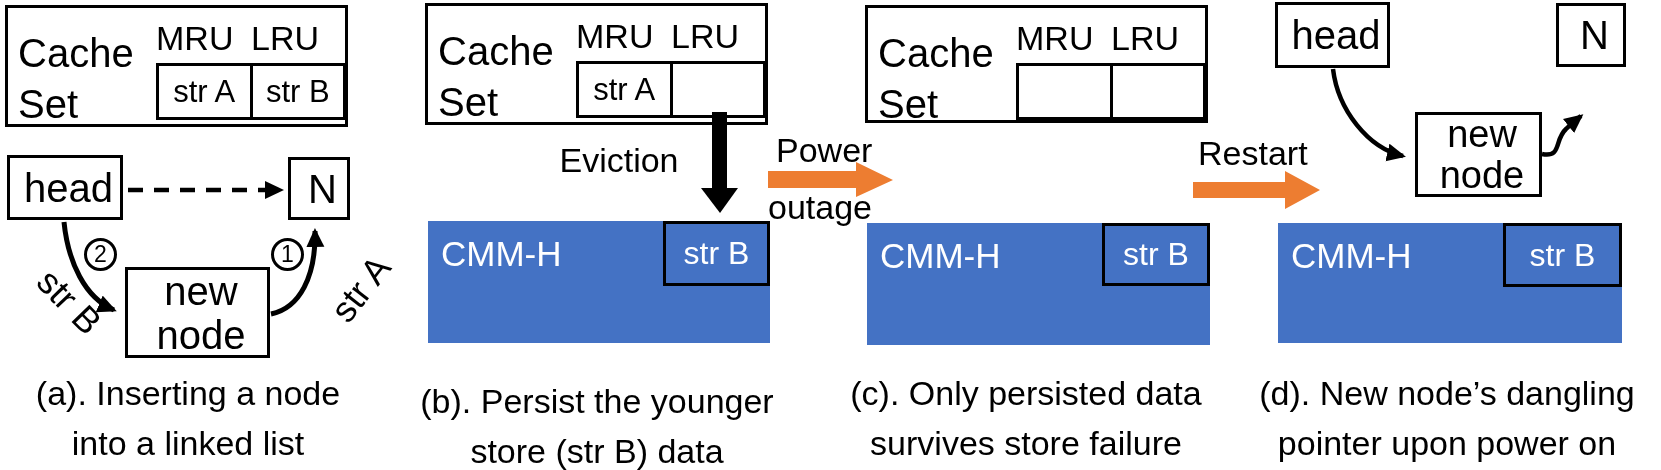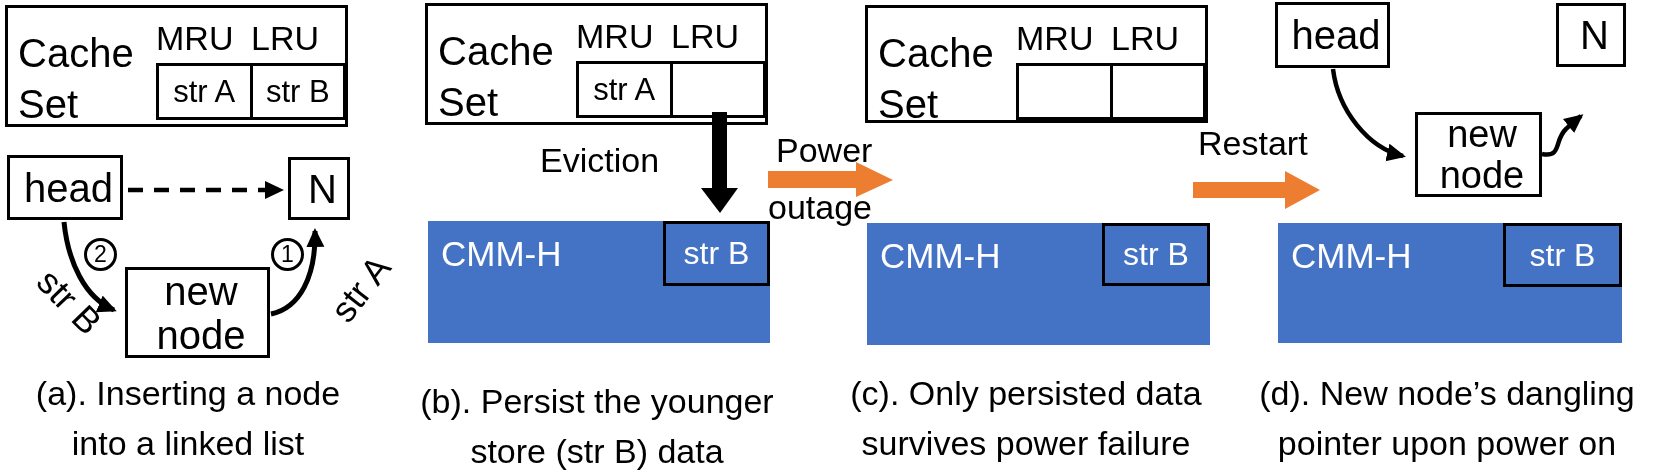--- a/index.html
+++ b/index.html
@@ -99,21 +99,21 @@
     <div class="cs-header">
       <span>MRU</span>
       <span>LRU</span>
     </div>
     <div class="cs-cells">
       <div class="cs-cell first">str A</div>
       <div class="cs-cell"></div>
     </div>
   </div>
 
-  <div class="lab" style="left:540px;top:141px;width:158px;text-align:left;">
+  <div class="lab" style="left:540px;top:141px;width:158px;text-align:center;">
     <span>Eviction</span>
   </div>
 
   <div class="cmm" style="left: 428px; top: 213px; width: 342px; height: 122px; background: rgb(68, 114, 196);">
     <div class="cmm-label">CMM-H</div>
     <div class="cmm-cell" style="width: 107px; height: 65px; background: rgb(68, 114, 196);">str B</div>
   </div>
 
   <div class="caption" style="left:337px;margin-top:8px;">
     <div>(b). Persist the younger</div>
@@ -142,24 +142,24 @@
     </div>
   </div>
 
   <div class="cmm" style="left: 867px; top: 215px; width: 343px; height: 122px; background: rgb(68, 114, 196);">
     <div class="cmm-label">CMM-H</div>
     <div class="cmm-cell" style="width: 108px; height: 63px; background: rgb(68, 114, 196);">str B</div>
   </div>
 
   <div class="caption" style="left:766px;">
     <div>(c). Only persisted data</div>
-    <div>survives power failure</div>
-  </div>
-
-  <div class="lab" style="left:1198px;top:124px;text-align:center;">
+    <div>survives store failure</div>
+  </div>
+
+  <div class="lab" style="left:1198px;top:134px;text-align:center;">
     <span>Restart</span>
   </div>
 
   <div class="box" style="left:1275px;top:2px;width:115px;height:66px;">
     <div>head</div>
   </div>
   <div class="box" style="left:1556px;top:3px;width:70px;height:64px;">
     <div>N</div>
   </div>
   <div class="box" style="left:1415px;top:112px;width:127px;height:85px;font-size:38px;line-height:41px;">

